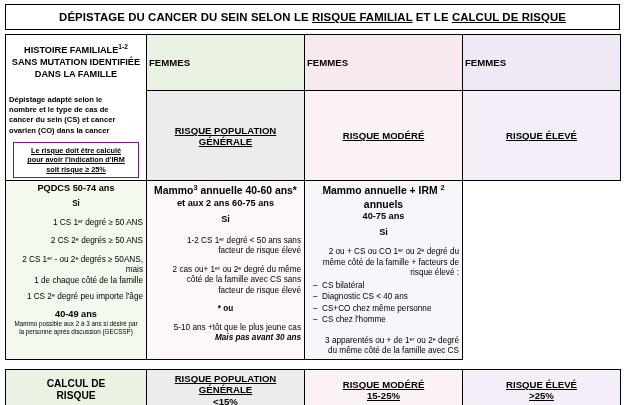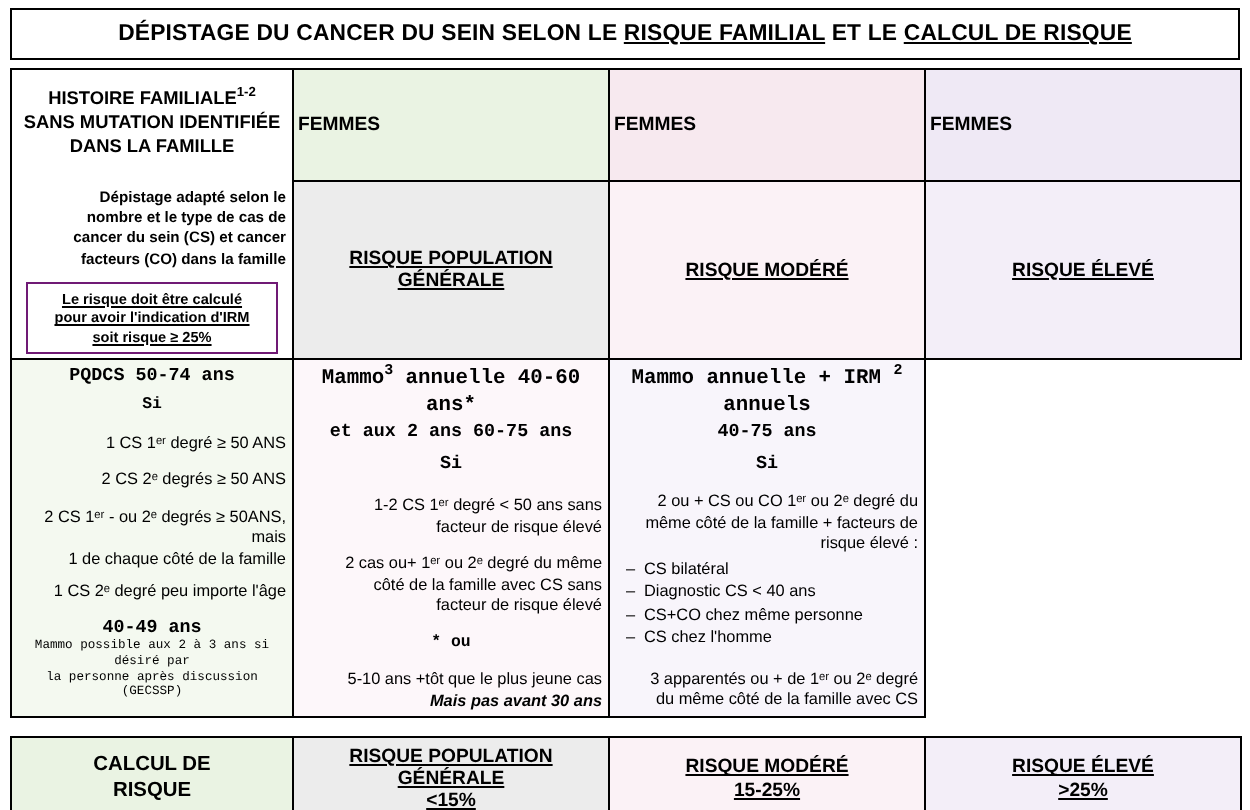--- a/index.html
+++ b/index.html
@@ -85,21 +85,21 @@
 
   .body-cell {
     font-size: 8.2px;
     line-height: 1.28;
     background: #ffffff;
   }
   .body-cell.green { background: #f4f9f0; }
   .body-cell.pink  { background: #fdf7fa; margin-left: 44px; }
   .body-cell.lav   { background: #f8f5fb; }
 
-  .center { text-align: center; font-family: Liberation Mono, monospace; }
+  .center { text-align: center; }
   .left { text-align: right; }
   .b { font-weight: bold; }
   .i { font-style: italic; }
   .u { text-decoration: underline; }
   .xs { font-size: 6.3px; line-height: 1.2; }
   .big { font-size: 10.4px; }
   .mid { font-size: 9.2px; }
   .sp4 { height: 4px; }
   .sp6 { height: 6px; }
   .sp8 { height: 8px; }
@@ -107,21 +107,21 @@
   .sp14 { height: 14px; }
 
   .col1-top {
     text-align: center;
     font-weight: bold;
     font-size: 9.2px;
     line-height: 1.3;
     padding-top: 6px;
   }
   .col1-sub {
-    text-align: right;
+    text-align: left;
     font-weight: bold;
     font-size: 7.6px;
     line-height: 1.35;
   }
   .note-box {
     border: 1px solid #701a75;
     padding: 3px 3px;
     margin: 6px 4px 0 4px;
     font-size: 7.3px;
     font-weight: bold;
@@ -175,21 +175,21 @@
           <div class="col1-top">
             <span>HISTOIRE FAMILIALE</span><sup>1-2</sup><br>
             <span>SANS MUTATION IDENTIFIÉE</span><br>
             <span>DANS LA FAMILLE</span>
           </div>
           <div class="sp14"></div>
           <div class="col1-sub">
             <span>Dépistage adapté selon le</span><br>
             <span>nombre et le type de cas  de</span><br>
             <span>cancer du sein (CS) et cancer</span><br>
-            <span>facteurs (CO) dans la famille</span>
+            <span>ovarien (CO) dans la cancer</span>
           </div>
           <div class="note-box">
             <span class="u">Le risque doit être calculé</span><br>
             <span class="u">pour avoir l'indication d'IRM</span><br>
             <span class="u">soit risque ≥ 25%</span>
           </div>
         </td>
         <td class="c2 hdr hdr-green">FEMMES</td>
         <td class="c3 hdr hdr-pink">FEMMES</td>
         <td class="c4 hdr hdr-lav">FEMMES</td>

